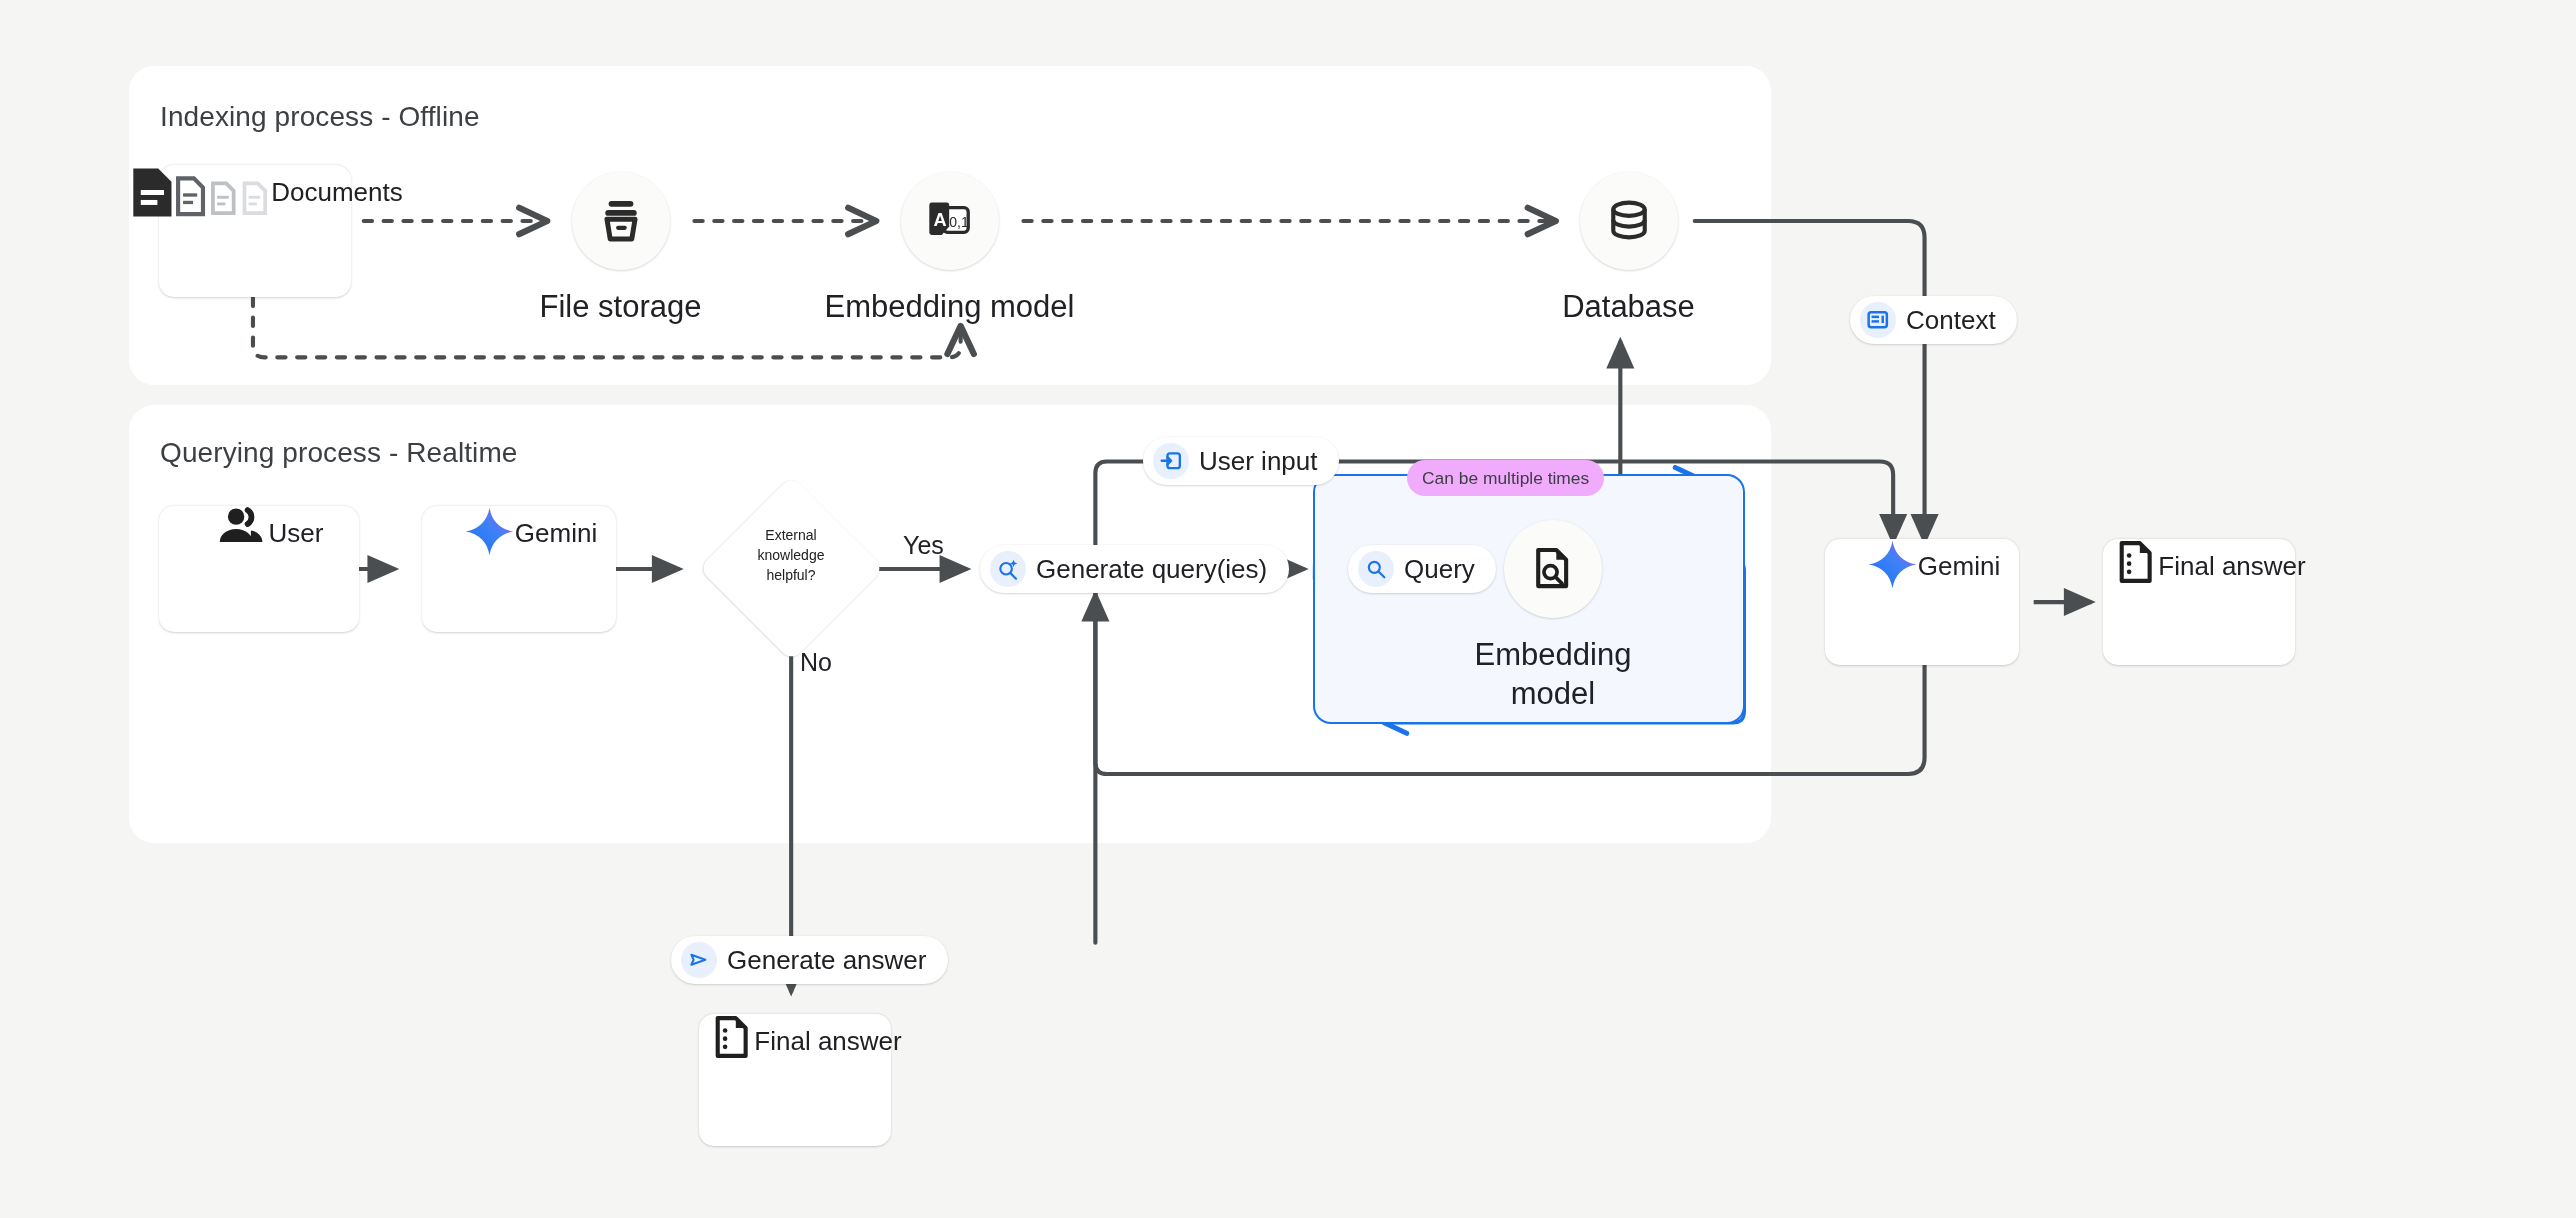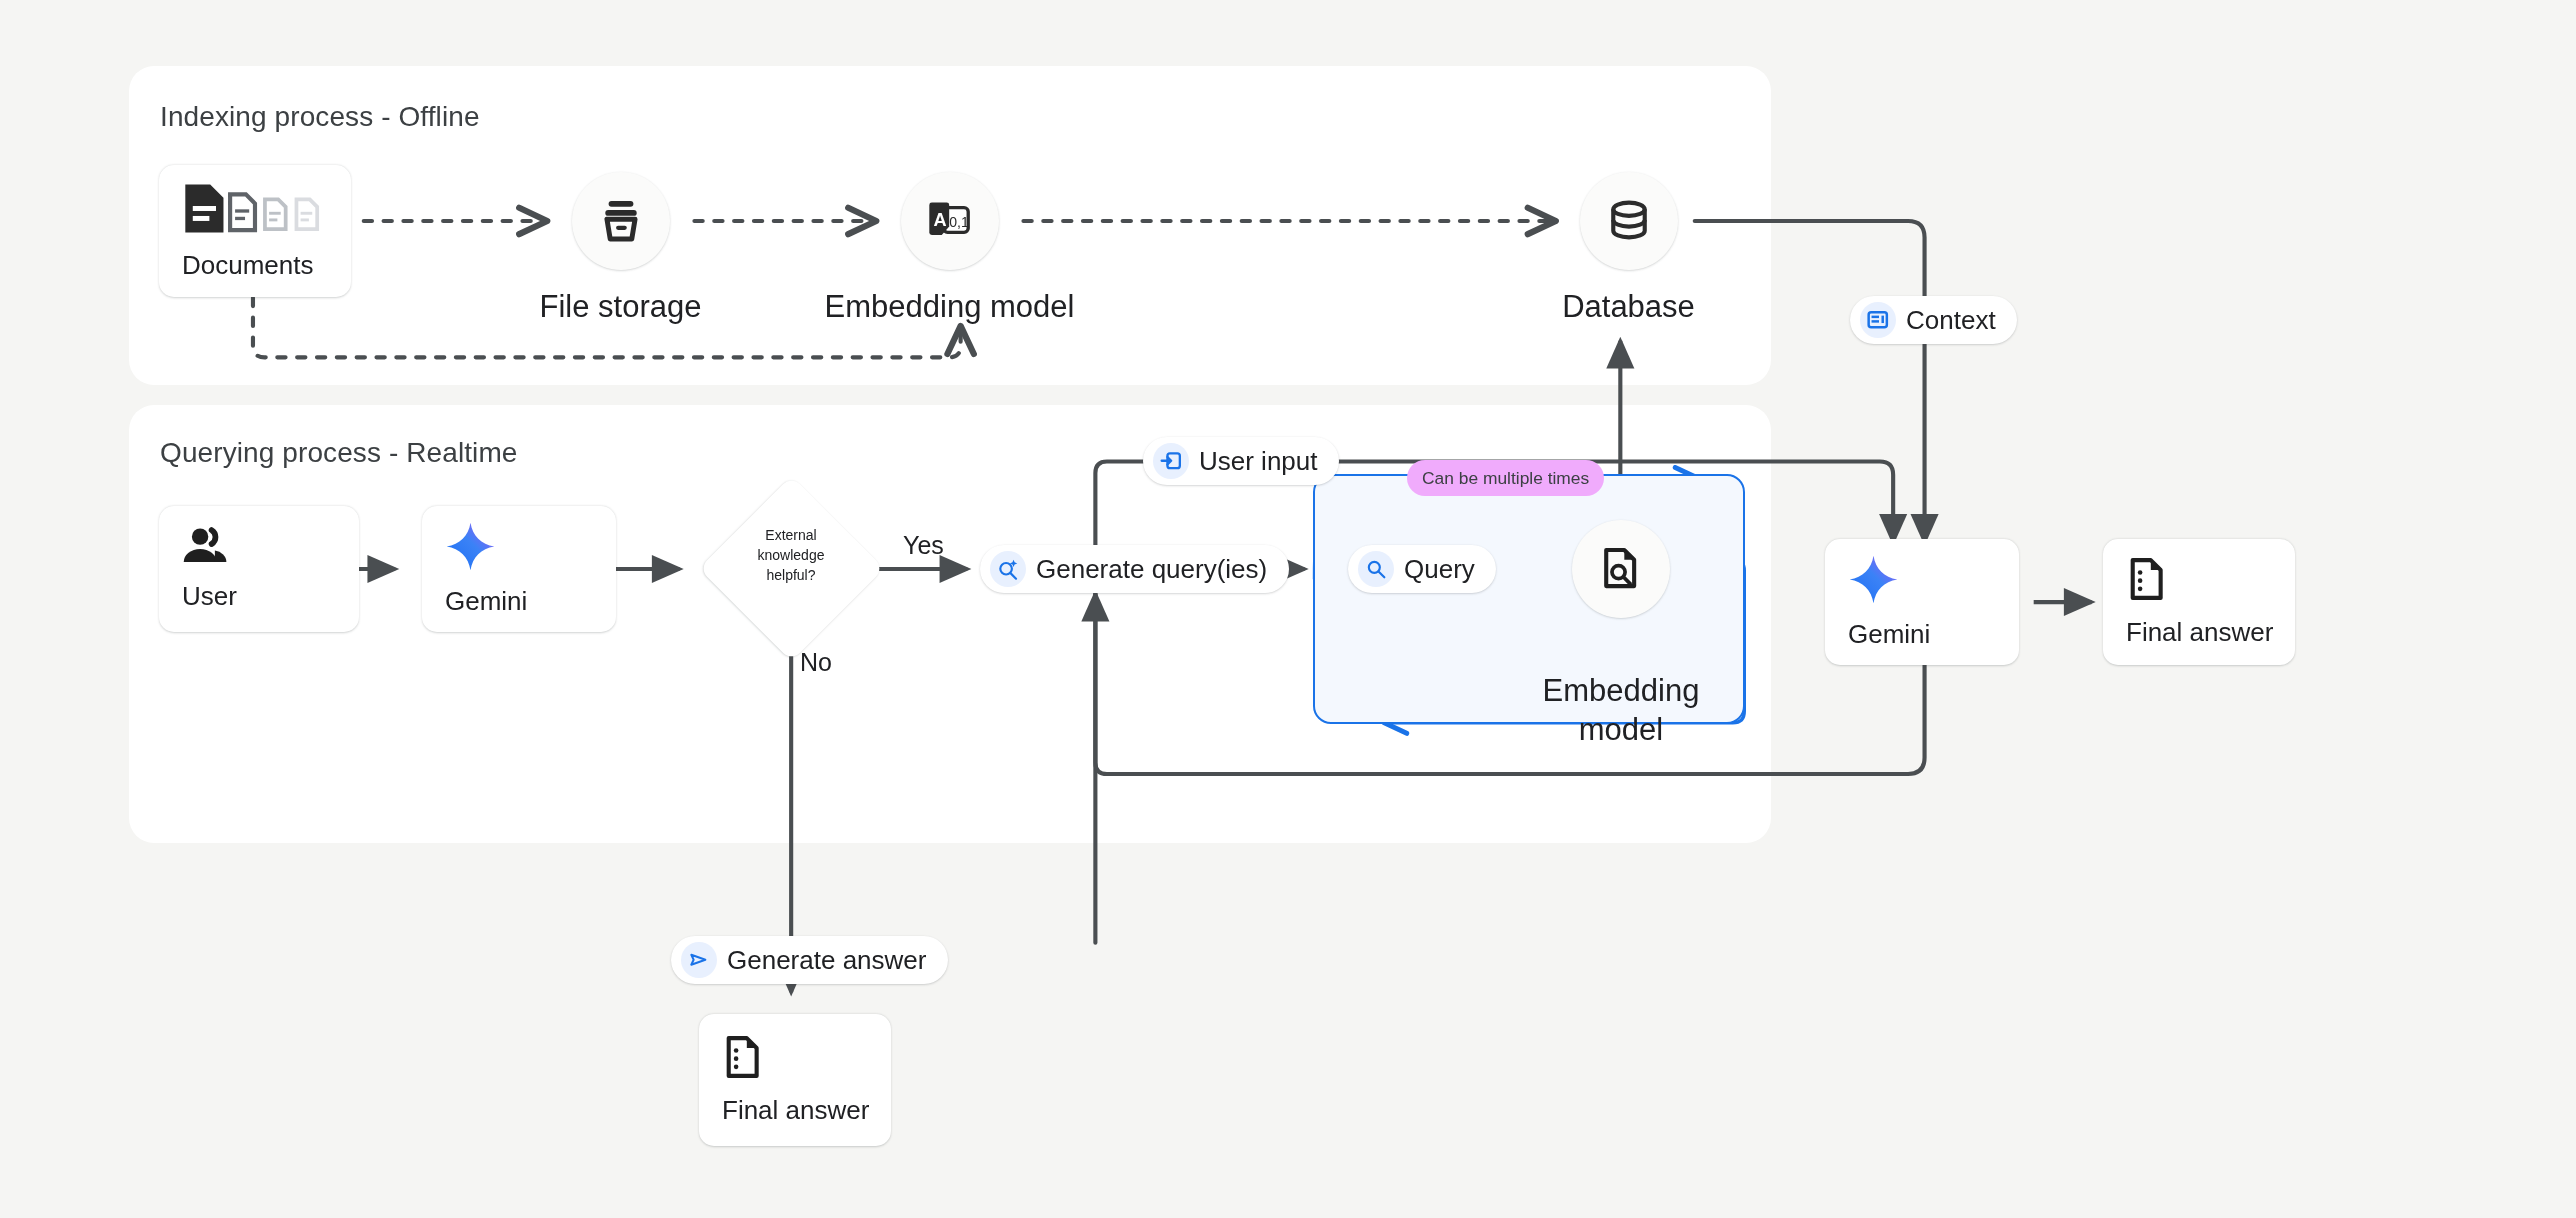--- a/index.html
+++ b/index.html
@@ -26,21 +26,21 @@
     letter-spacing:0.1px;
     white-space:nowrap;
   }
 
   
   .card{
     position:absolute;
     background:#ffffff;
     border-radius:15px;
     box-shadow:0 0.8px 2.5px rgba(60,64,67,.14), 0 0.8px 1.7px rgba(60,64,67,.10);
-    display:flex;flex-direction:column;
+    display:flex;flex-direction:row;
     align-items:flex-start;
     justify-content:center;
     padding:0 0 0 23px;
     box-sizing:border-box;
   }
   .card .cap{
     font-size:26px;color:#202124;margin-top:11.6px;white-space:nowrap;
   }
   .card .glyph{display:block;}
 
@@ -299,21 +299,21 @@
   <div class="pill" style="left:1348px;top:545px;">
     <span class="badge">
       <svg width="20" height="20" viewBox="0 0 24 24">
         <circle cx="10" cy="10" r="6.6" fill="none" stroke="#1a73e8" stroke-width="2.6"></circle>
         <path d="M15,15 L22,22" stroke="#1a73e8" stroke-width="2.6" stroke-linecap="round"></path>
       </svg>
     </span>
     <span class="ptext">Query</span>
   </div>
 
-  <div class="circ-node" style="left:1572px;top:520px;width:98px;gap:36px;">
+  <div class="circ-node" style="left:1504px;top:520px;width:98px;">
     <div class="circ">
       <span>
         <svg width="46" height="46" viewBox="0 0 56 56">
           <path d="M10,6 h22 l12,12 v32 h-34 z" fill="none" stroke="#1f1f1f" stroke-width="5" stroke-linejoin="round"></path>
           <path d="M32,6 v12 h12 z" fill="#1f1f1f"></path>
           <circle cx="25" cy="33" r="8" fill="none" stroke="#1f1f1f" stroke-width="4.5"></circle>
           <path d="M31,39 L39,47" stroke="#1f1f1f" stroke-width="4.5" stroke-linecap="round"></path>
         </svg>
       </span>
     </div>

